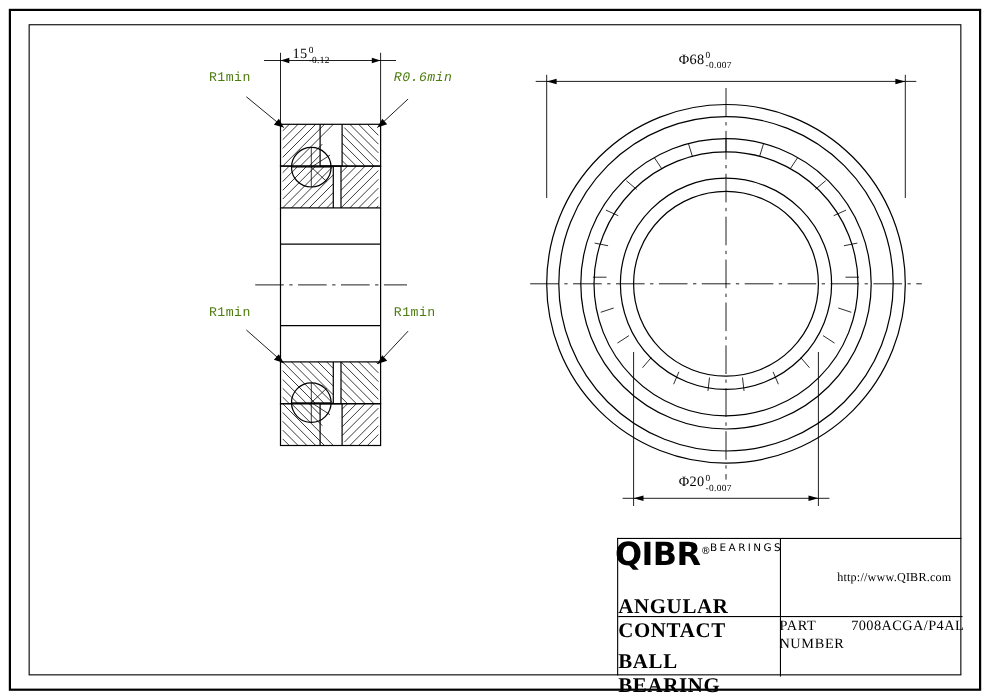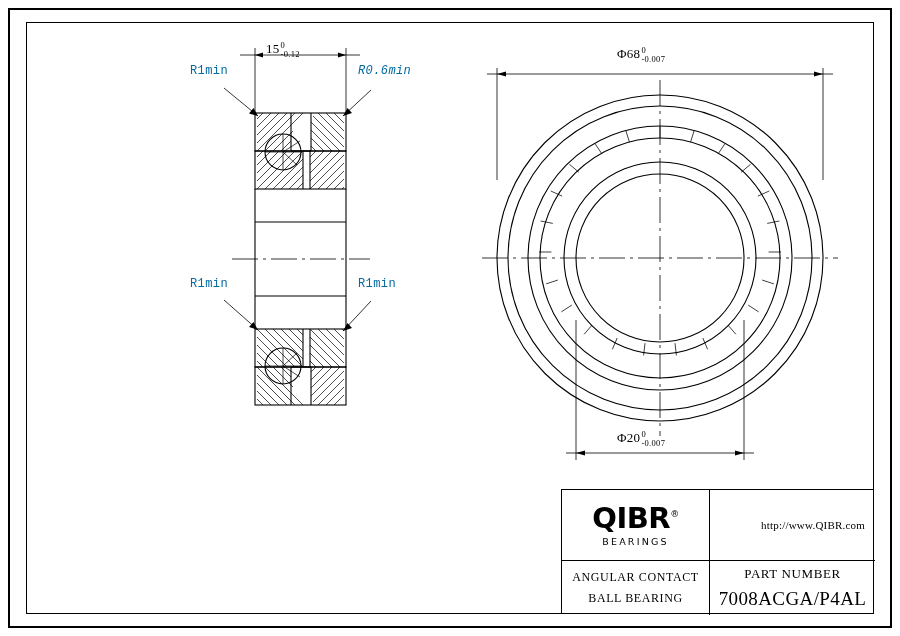--- a/index.html
+++ b/index.html
@@ -34,21 +34,21 @@
     height: 592px;
     border: 1px solid #000;
     box-sizing: border-box;
   }
 
   
   .lbl {
     position: absolute;
     font-family: "Liberation Serif", serif;
     font-size: 13px;
-    color: #0369a1;
+    color: #4d7c0f;
     white-space: nowrap;
     letter-spacing: 0.4px;
   }
   .lbl.mono {
     font-family: "Liberation Mono", monospace;
     font-size: 12px;
   }
   .tolbox {
     position: absolute;
     white-space: nowrap;
@@ -86,22 +86,22 @@
     box-sizing: border-box;
   }
   #tb-logo-cell {
     position: absolute;
     left: 0; top: 0;
     width: 148px; height: 71px;
     border-right: 1px solid #000;
     border-bottom: 1px solid #000;
     box-sizing: border-box;
     display: flex;
-    flex-direction: column;
-    align-items: center;
+    flex-direction: row;
+    align-items: flex-start;
     justify-content: center;
   }
   .logo-main {
     font-family: "DejaVu Sans", sans-serif;
     font-weight: bold;
     font-size: 29px;
     letter-spacing: -0.5px;
     line-height: 1;
     position: relative;
   }
@@ -145,40 +145,41 @@
     width: 148px; height: 54px;
     border-right: 1px solid #000;
     box-sizing: border-box;
     display: flex;
     flex-direction: column;
     align-items: center;
     justify-content: center;
     gap: 6px;
   }
   .desc-line {
-    font-size: 12px;
+    font-size: 19px;
     letter-spacing: .6px;
+    font-weight: bold;
   }
   #tb-part-cell {
     position: absolute;
     left: 148px; top: 71px;
     width: 165px; height: 54px;
     box-sizing: border-box;
     display: flex;
-    flex-direction: column;
-    align-items: center;
+    flex-direction: row;
+    align-items: flex-start;
     justify-content: center;
     gap: 6px;
   }
   .part-title {
     font-size: 13px;
     letter-spacing: .6px;
   }
   .part-number {
-    font-size: 19px;
+    font-size: 13px;
     letter-spacing: .4px;
   }
 </style>
 </head>
 <body>
 
 <div id="sheet">
 
   <div class="frame-outer"></div>
   <div class="frame-inner"></div>

